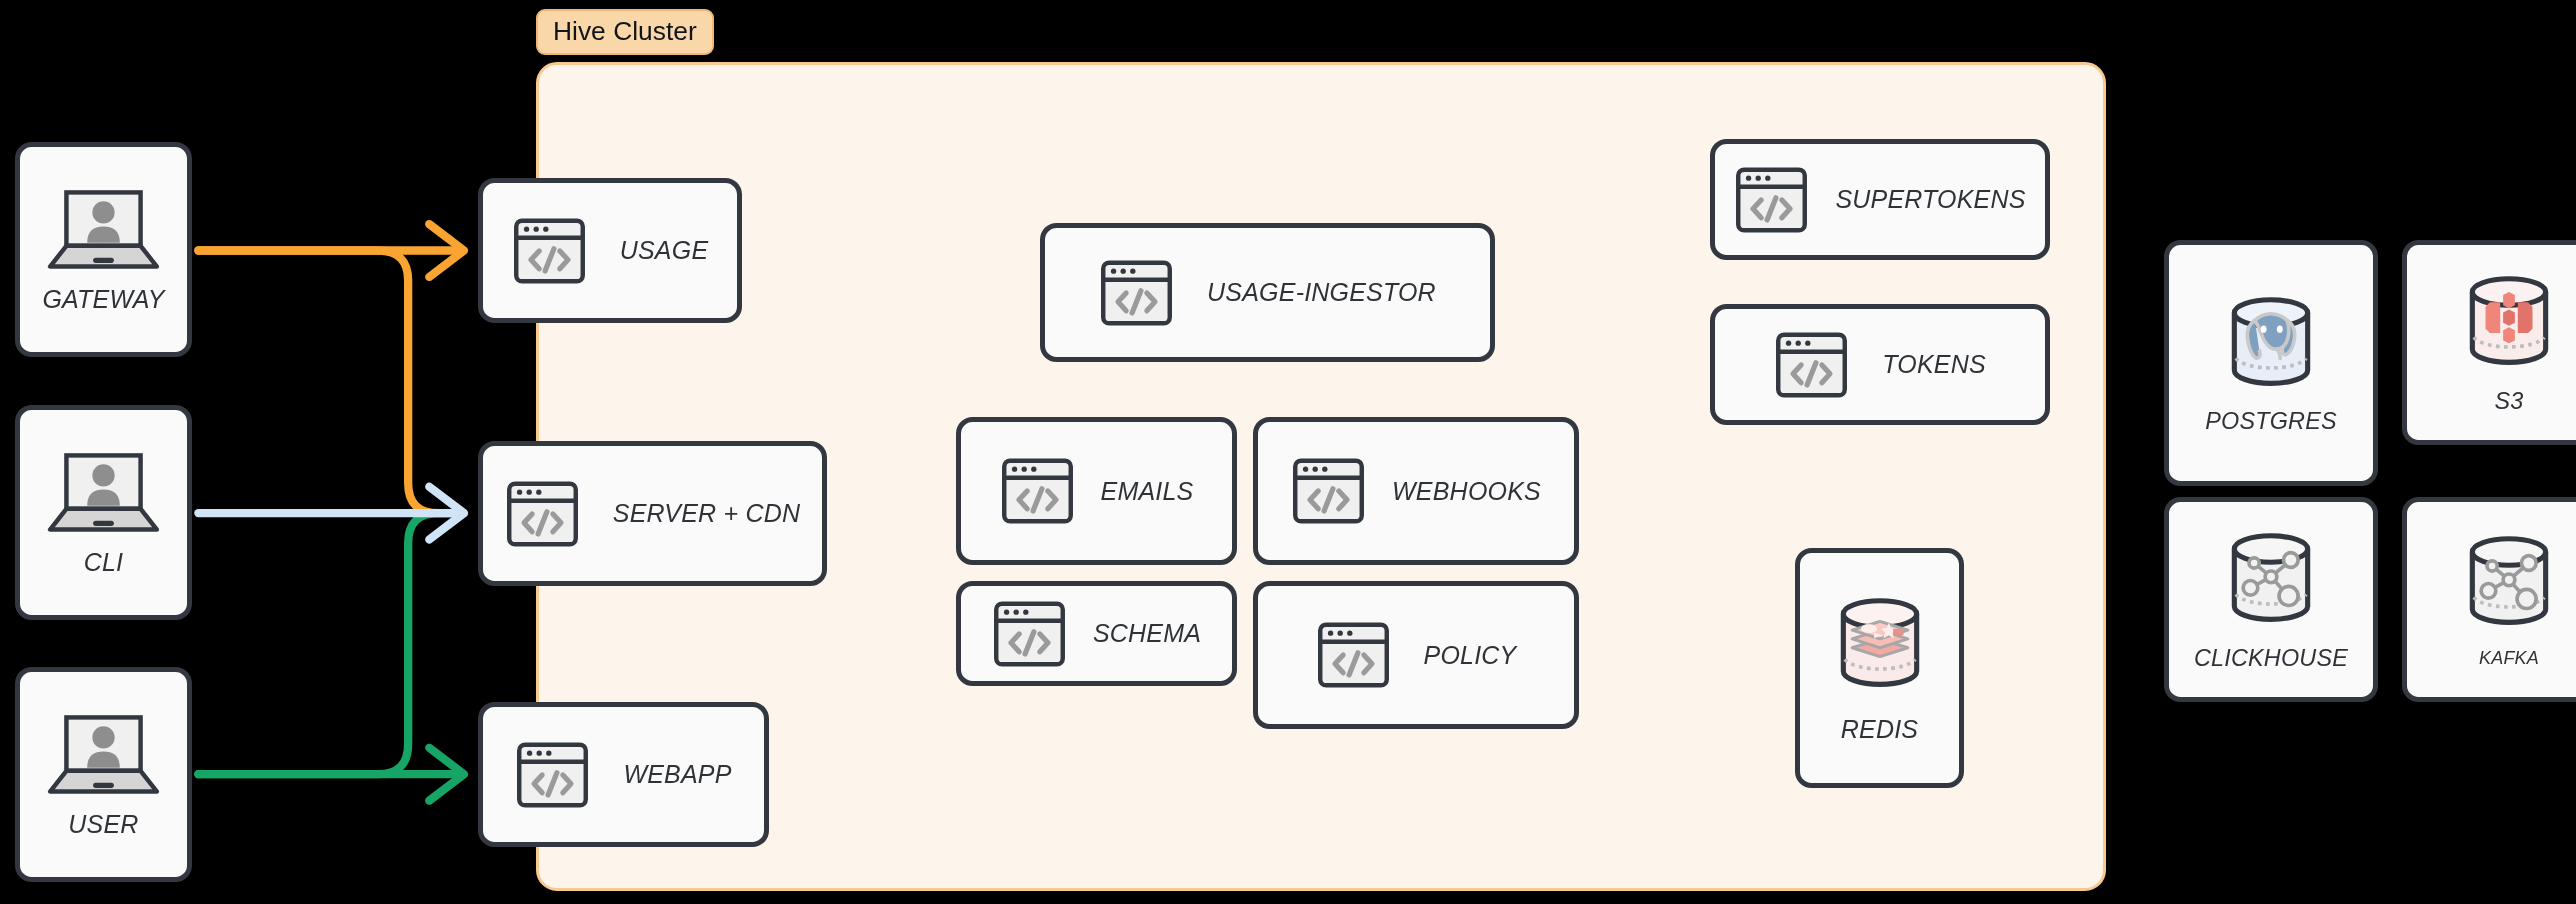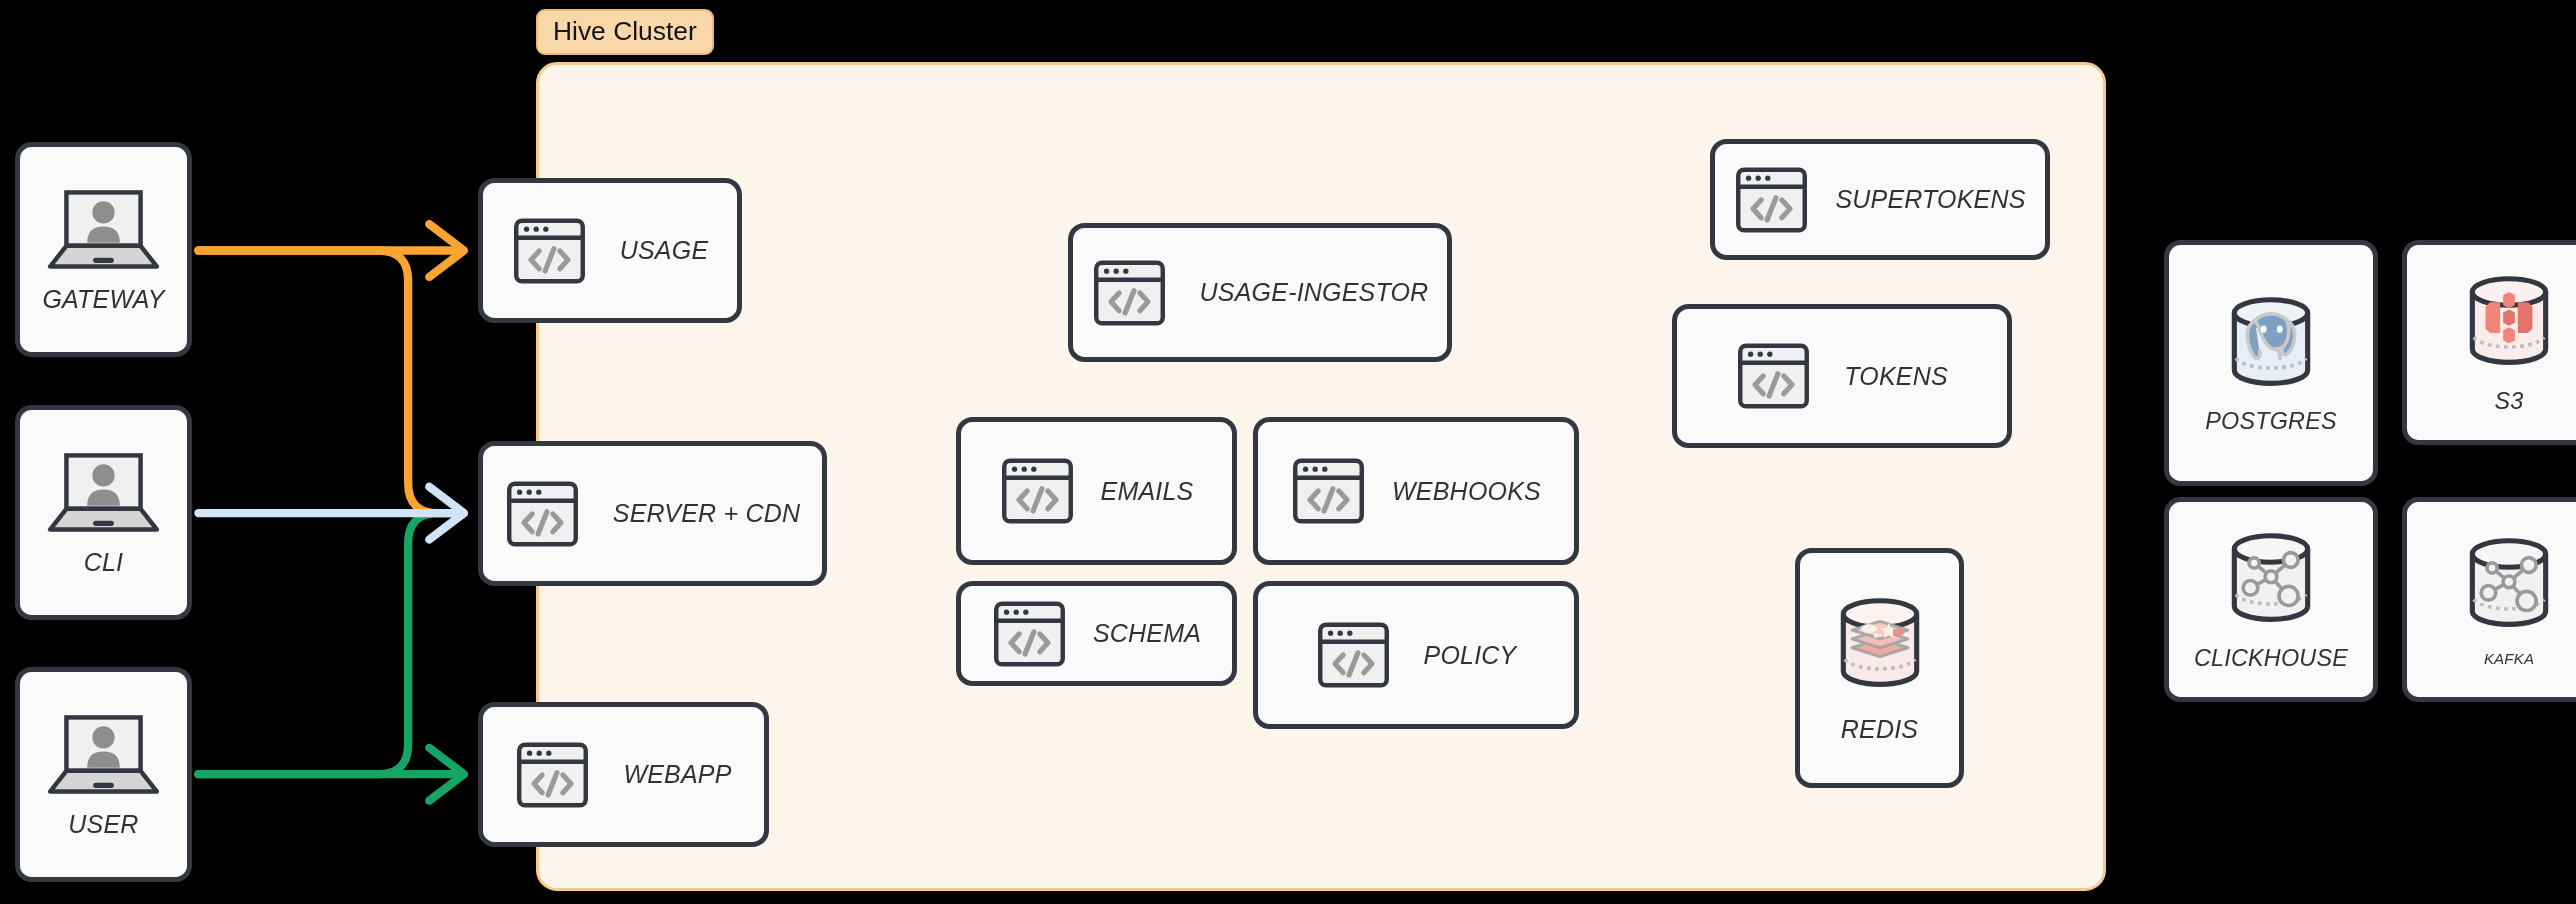--- a/index.html
+++ b/index.html
@@ -138,21 +138,21 @@
       <circle cx="19" cy="16.5" r="3.6" fill="#333840"></circle>
         <circle cx="32" cy="16.5" r="3.6" fill="#333840"></circle>
         <circle cx="45" cy="16.5" r="3.6" fill="#333840"></circle>
       <path d="M36 46 L25 58 L36 70 M64 46 L75 58 L64 70 M56 43 L44 73" fill="none" stroke="#9a9a9a" stroke-width="7" stroke-linecap="round" stroke-linejoin="round"></path>
     </svg>
     <span class="gap-m"></span>
     <div class="label">WEBAPP</div>
   </div>
 </div>
 
-<div class="node svc" style="left:1068px;top:223px;width:384px;height:139px">
+<div class="node svc" style="left:1040px;top:223px;width:455px;height:139px">
   <div class="row">
     <svg class="ico ico-browser" viewBox="0 0 100 92">
       <rect x="5" y="5" width="90" height="82" rx="8" fill="#f0f0f0" stroke="#333840" stroke-width="6"></rect>
       <line x1="5" y1="28" x2="95" y2="28" stroke="#333840" stroke-width="6"></line>
       <circle cx="19" cy="16.5" r="3.6" fill="#333840"></circle>
         <circle cx="32" cy="16.5" r="3.6" fill="#333840"></circle>
         <circle cx="45" cy="16.5" r="3.6" fill="#333840"></circle>
       <path d="M36 46 L25 58 L36 70 M64 46 L75 58 L64 70 M56 43 L44 73" fill="none" stroke="#9a9a9a" stroke-width="7" stroke-linecap="round" stroke-linejoin="round"></path>
     </svg>
     <span class="gap-m"></span>
@@ -228,21 +228,21 @@
       <circle cx="19" cy="16.5" r="3.6" fill="#333840"></circle>
         <circle cx="32" cy="16.5" r="3.6" fill="#333840"></circle>
         <circle cx="45" cy="16.5" r="3.6" fill="#333840"></circle>
       <path d="M36 46 L25 58 L36 70 M64 46 L75 58 L64 70 M56 43 L44 73" fill="none" stroke="#9a9a9a" stroke-width="7" stroke-linecap="round" stroke-linejoin="round"></path>
     </svg>
     <span class="gap-s"></span>
     <div class="label">SUPERTOKENS</div>
   </div>
 </div>
 
-<div class="node svc" style="left:1672px;top:304px;width:340px;height:144px">
+<div class="node svc" style="left:1710px;top:304px;width:340px;height:121px">
   <div class="row">
     <svg class="ico ico-browser" viewBox="0 0 100 92">
       <rect x="5" y="5" width="90" height="82" rx="8" fill="#f0f0f0" stroke="#333840" stroke-width="6"></rect>
       <line x1="5" y1="28" x2="95" y2="28" stroke="#333840" stroke-width="6"></line>
       <circle cx="19" cy="16.5" r="3.6" fill="#333840"></circle>
         <circle cx="32" cy="16.5" r="3.6" fill="#333840"></circle>
         <circle cx="45" cy="16.5" r="3.6" fill="#333840"></circle>
       <path d="M36 46 L25 58 L36 70 M64 46 L75 58 L64 70 M56 43 L44 73" fill="none" stroke="#9a9a9a" stroke-width="7" stroke-linecap="round" stroke-linejoin="round"></path>
     </svg>
     <span class="gap-m"></span>
@@ -325,15 +325,15 @@
     <path d="M22 92 a50 18 0 0 0 96 0" fill="none" stroke="#bdbdbd" stroke-width="5" stroke-dasharray="5 6"></path>
     <g stroke="#9a9a9a" stroke-width="5" fill="none">
       <path d="M70 68 L96 46 M70 68 L48 50 M70 68 L44 82 M70 68 L92 92"></path>
       <circle cx="70" cy="68" r="8" fill="#f1f1f1"></circle>
       <circle cx="97" cy="45" r="10" fill="#f1f1f1"></circle>
       <circle cx="47" cy="49" r="7" fill="#f1f1f1"></circle>
       <circle cx="42" cy="83" r="10" fill="#f1f1f1"></circle>
       <circle cx="94" cy="94" r="13" fill="#f1f1f1"></circle>
     </g>
   </svg>
-  <div class="label" style="font-size:15px;margin-top:7.5px">KAFKA</div>
+  <div class="label" style="font-size:18px;margin-top:7.5px">KAFKA</div>
 </div>
 
 
 </body></html>

